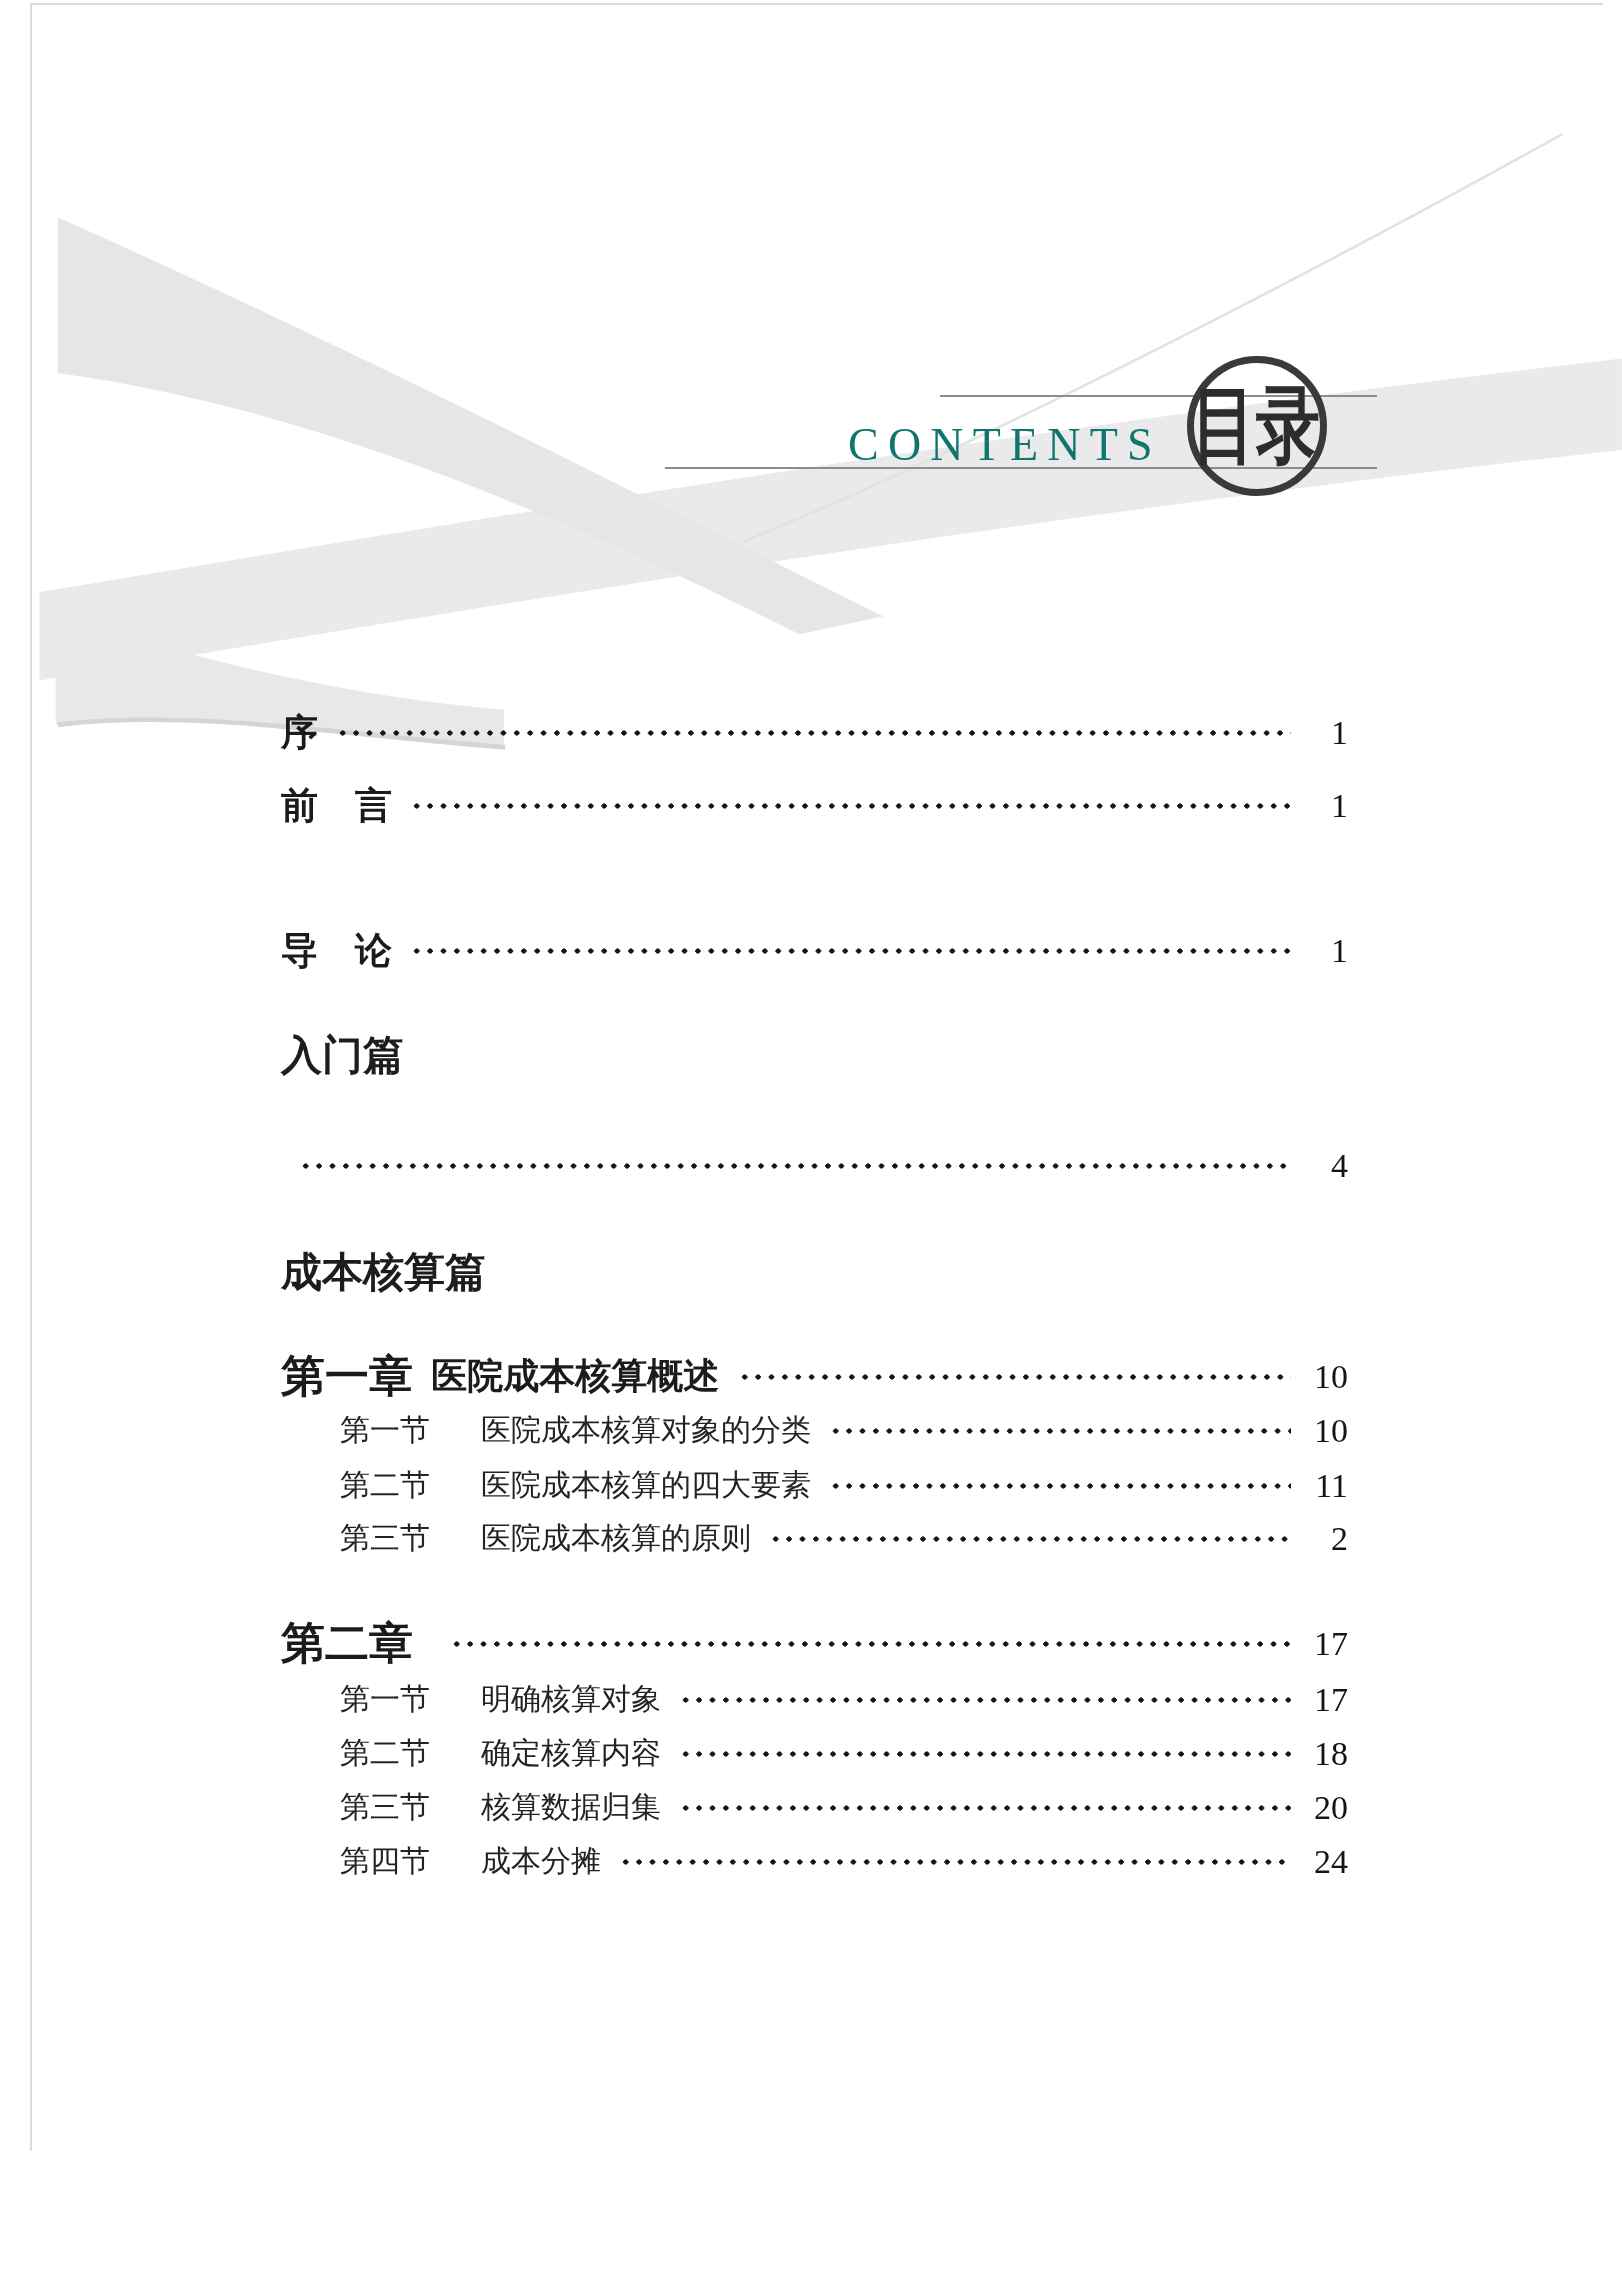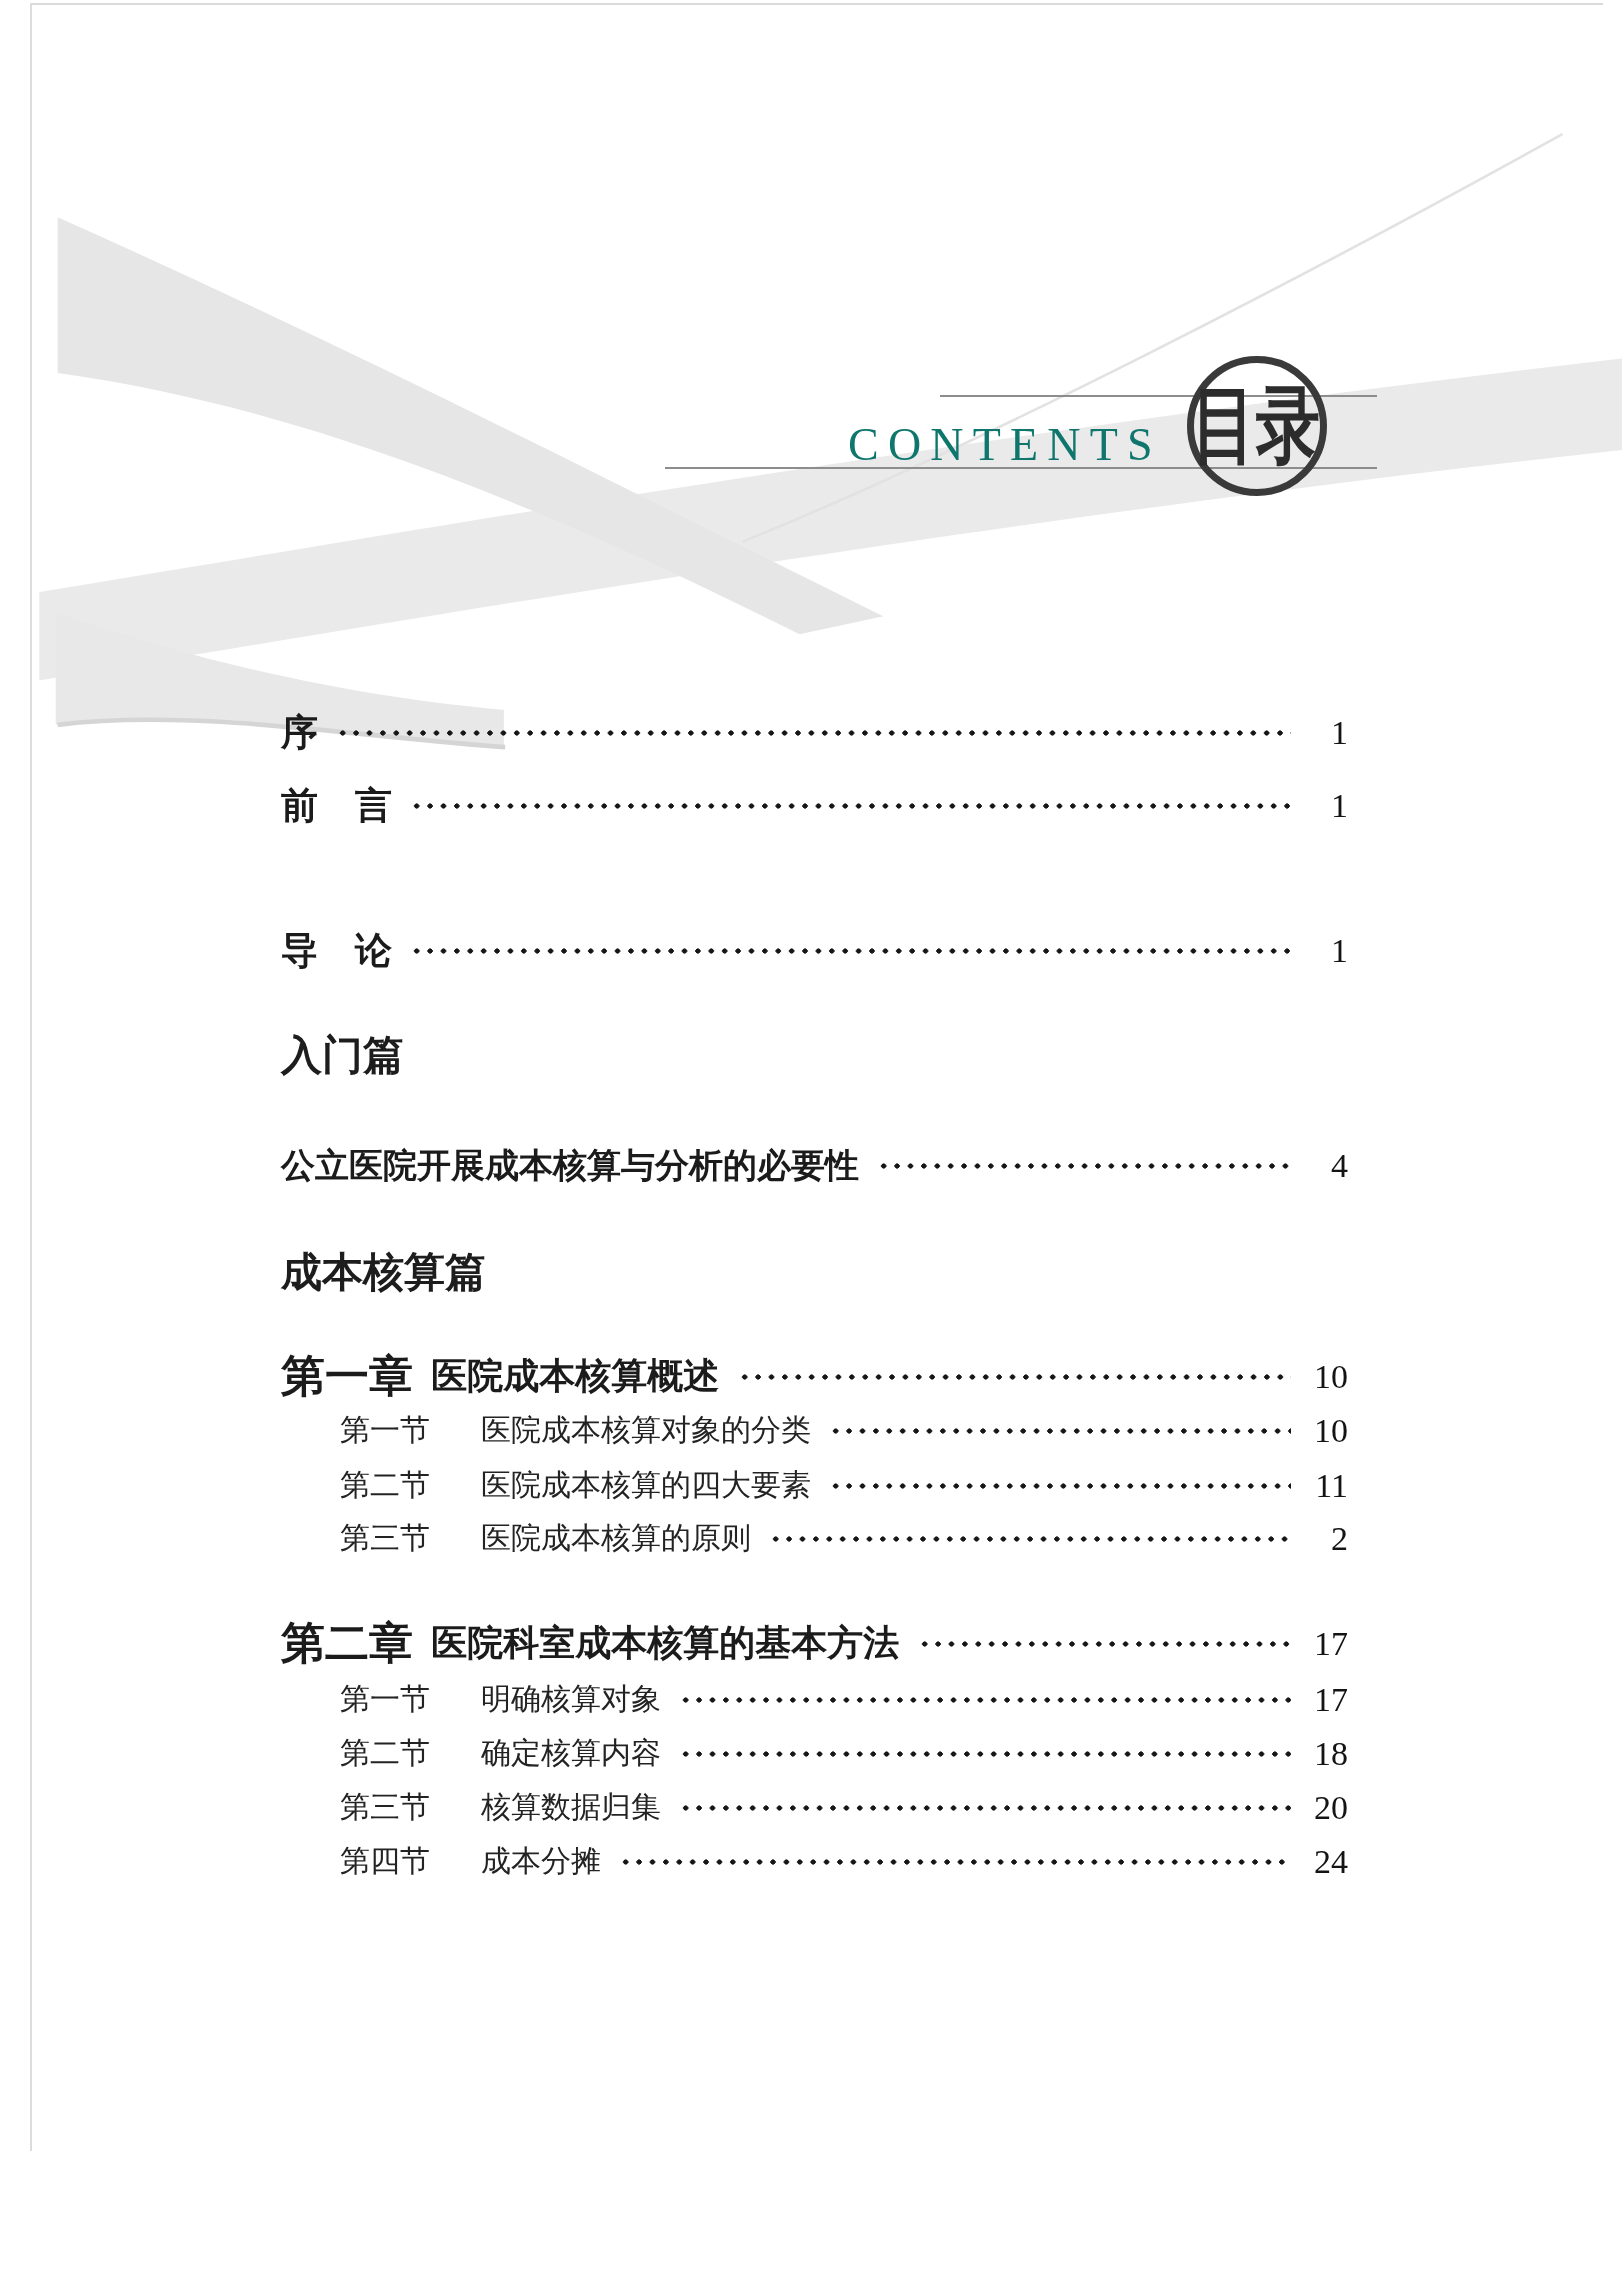--- a/index.html
+++ b/index.html
@@ -118,21 +118,20 @@
 </div>
 <div class="row" style="top:927px">
   <span class="t-front">导　论</span>
   <span class="leader"></span>
   <span class="num">1</span>
 </div>
 
 <div class="part-heading" style="top:1032px">入门篇</div>
 
 <div class="row" style="top:1142px">
-  <span class="intro-title">公立医院开展成本核算与分析的必要性</span>
   <span class="leader"></span>
   <span class="num">4</span>
 </div>
 
 <div class="part-heading" style="top:1249px">成本核算篇</div>
 
 <div class="row" style="top:1353px">
   <span class="ch-label">第一章</span>
   <span class="ch-title">医院成本核算概述</span>
   <span class="leader"></span>
@@ -152,21 +151,20 @@
 </div>
 <div class="row sub" style="top:1515px">
   <span class="s-label">第三节</span>
   <span class="s-title">医院成本核算的原则</span>
   <span class="leader"></span>
   <span class="num">2</span>
 </div>
 
 <div class="row" style="top:1620px">
   <span class="ch-label">第二章</span>
-  <span class="ch-title">医院科室成本核算的基本方法</span>
   <span class="leader"></span>
   <span class="num">17</span>
 </div>
 <div class="row sub" style="top:1676px">
   <span class="s-label">第一节</span>
   <span class="s-title">明确核算对象</span>
   <span class="leader"></span>
   <span class="num">17</span>
 </div>
 <div class="row sub" style="top:1730px">

